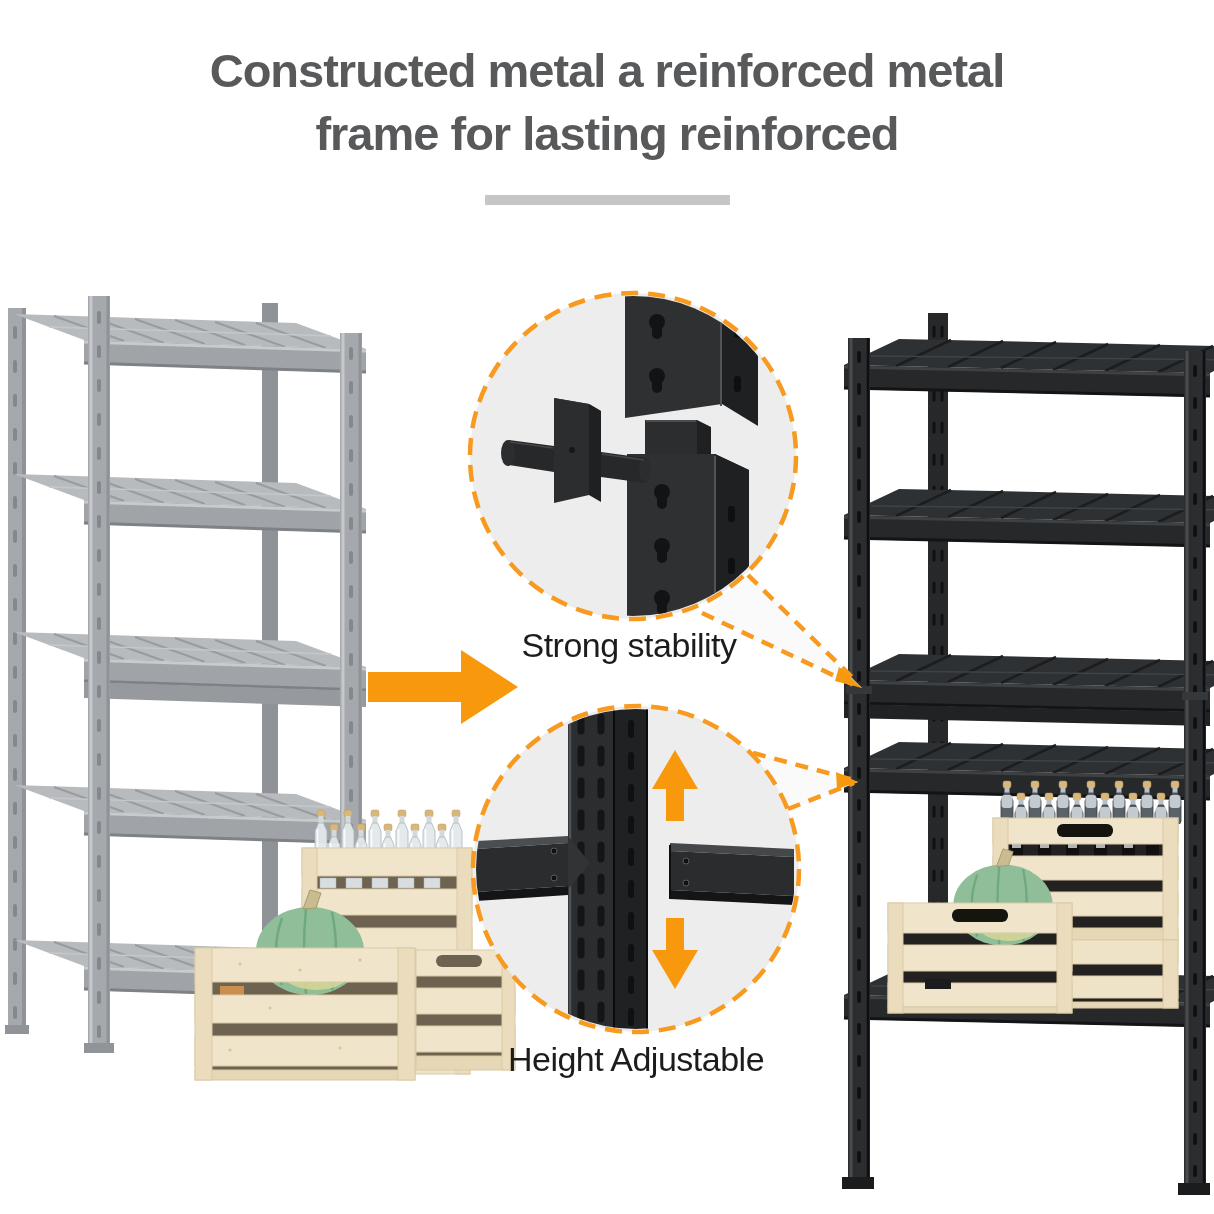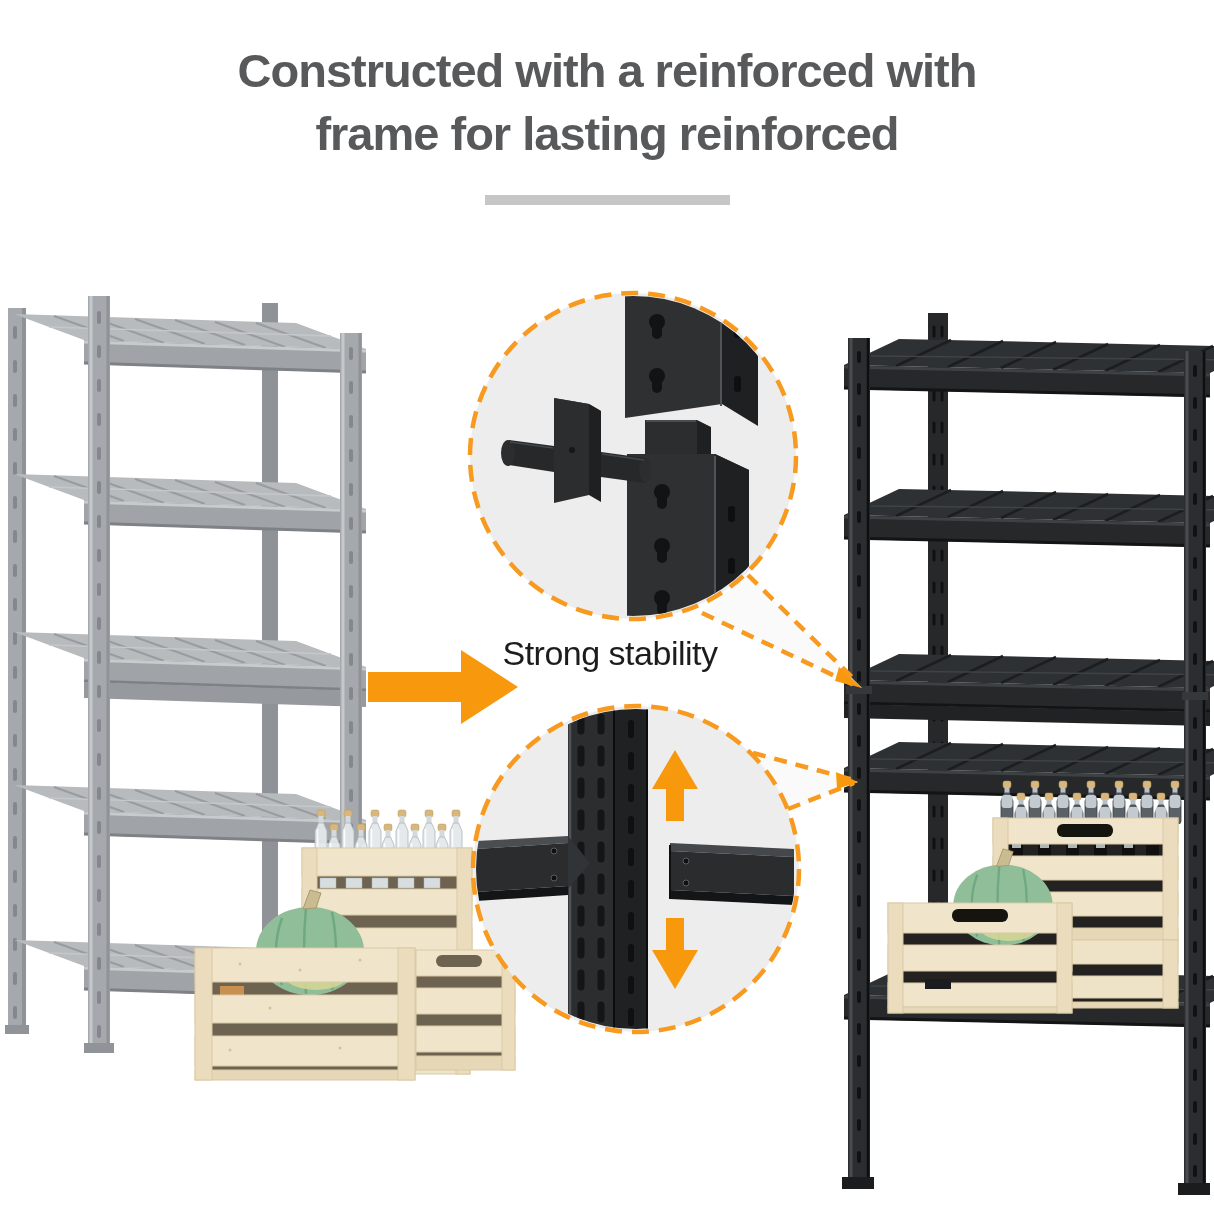--- a/index.html
+++ b/index.html
@@ -6,30 +6,30 @@
   .stage{position:relative;width:1214px;height:1214px;background:var(--background,#fff);
          font-family:"Liberation Sans", sans-serif; overflow:hidden;}
   .title{position:absolute;top:40px;left:0;width:1214px;text-align:center;margin:0;
          font-size:47px;font-weight:700;color:var(--title-text,#58595B);
          line-height:1.33;letter-spacing:-1px;}
   .divider{position:absolute;left:485px;top:195px;width:245px;height:10px;
            background:var(--divider,#C6C6C6);}
   .abs{position:absolute;}
   .label{position:absolute;text-align:center;font-size:34px;color:var(--label-text,#1C1C1C);
          letter-spacing:-0.5px;}
-  .label-top{left:434px;top:626px;width:352px;margin-top:8px;}
+  .label-top{left:453px;top:626px;width:352px;}
   .label-bottom{left:436px;top:1040px;width:400px;}
   svg{display:block;}
 </style>
 </head>
 <body>
 
 <div class="stage">
 
-  <h1 class="title"><span>Constructed with a reinforced with</span><br>
+  <h1 class="title"><span>Constructed metal a reinforced metal</span><br>
       <span>frame for lasting reinforced</span></h1>
 
   <div class="divider"></div>
 
   <svg class="abs" style="left:0;top:283px" width="380" height="780" viewBox="0 0 380 780">
     <defs>
       <g id="glvl">
         <polygon points="84,0 366,9 296,-17 14,-26" fill="#B8BBBE"></polygon>
         <g stroke="#989CA0" stroke-width="2">
           <line x1="124" y1="1" x2="54" y2="-24"></line>
@@ -414,14 +414,15 @@
         <polygon points="210,158 334,164 334,203 210,197" fill="#2A2C2E"></polygon>
         <polygon points="210,197 334,203 334,212 210,206" fill="#141517"></polygon>
         <line x1="210" y1="152" x2="210" y2="206" stroke="#0E0F10" stroke-width="2"></line>
         <circle cx="226" cy="168" r="3" fill="#101112" stroke="#5A5D60" stroke-width="1"></circle>
         <circle cx="226" cy="190" r="3" fill="#101112" stroke="#5A5D60" stroke-width="1"></circle>
       </g>
       <polygon points="215,57 192,96 206,96 206,128 224,128 224,96 238,96" fill="var(--accent-orange,#F8990D)"></polygon>
       <polygon points="206,225 224,225 224,257 238,257 215,296 192,257 206,257" fill="var(--accent-orange,#F8990D)"></polygon>
     </g>
   </svg>
+  <div class="label label-bottom">Height Adjustable</div>
 
 </div>
 
 </body></html>

